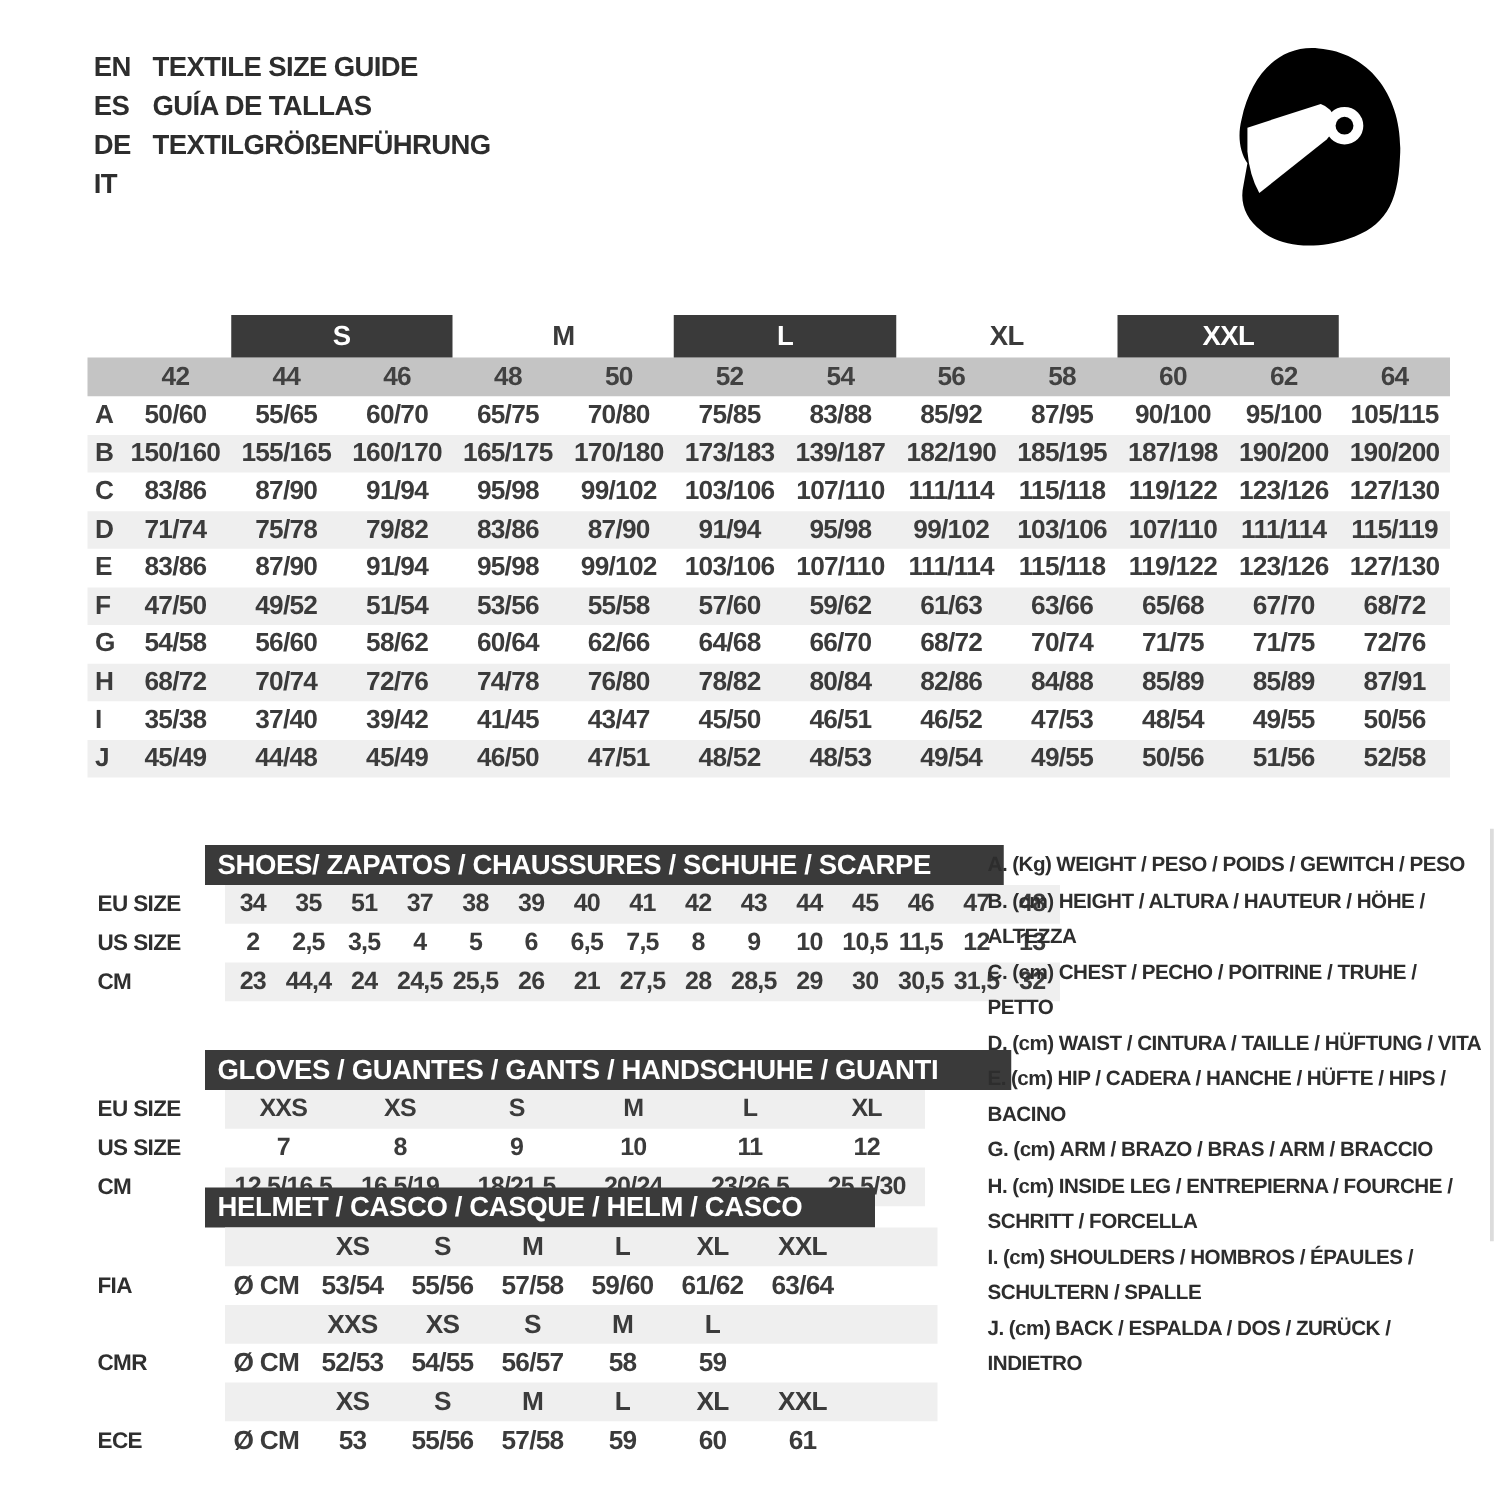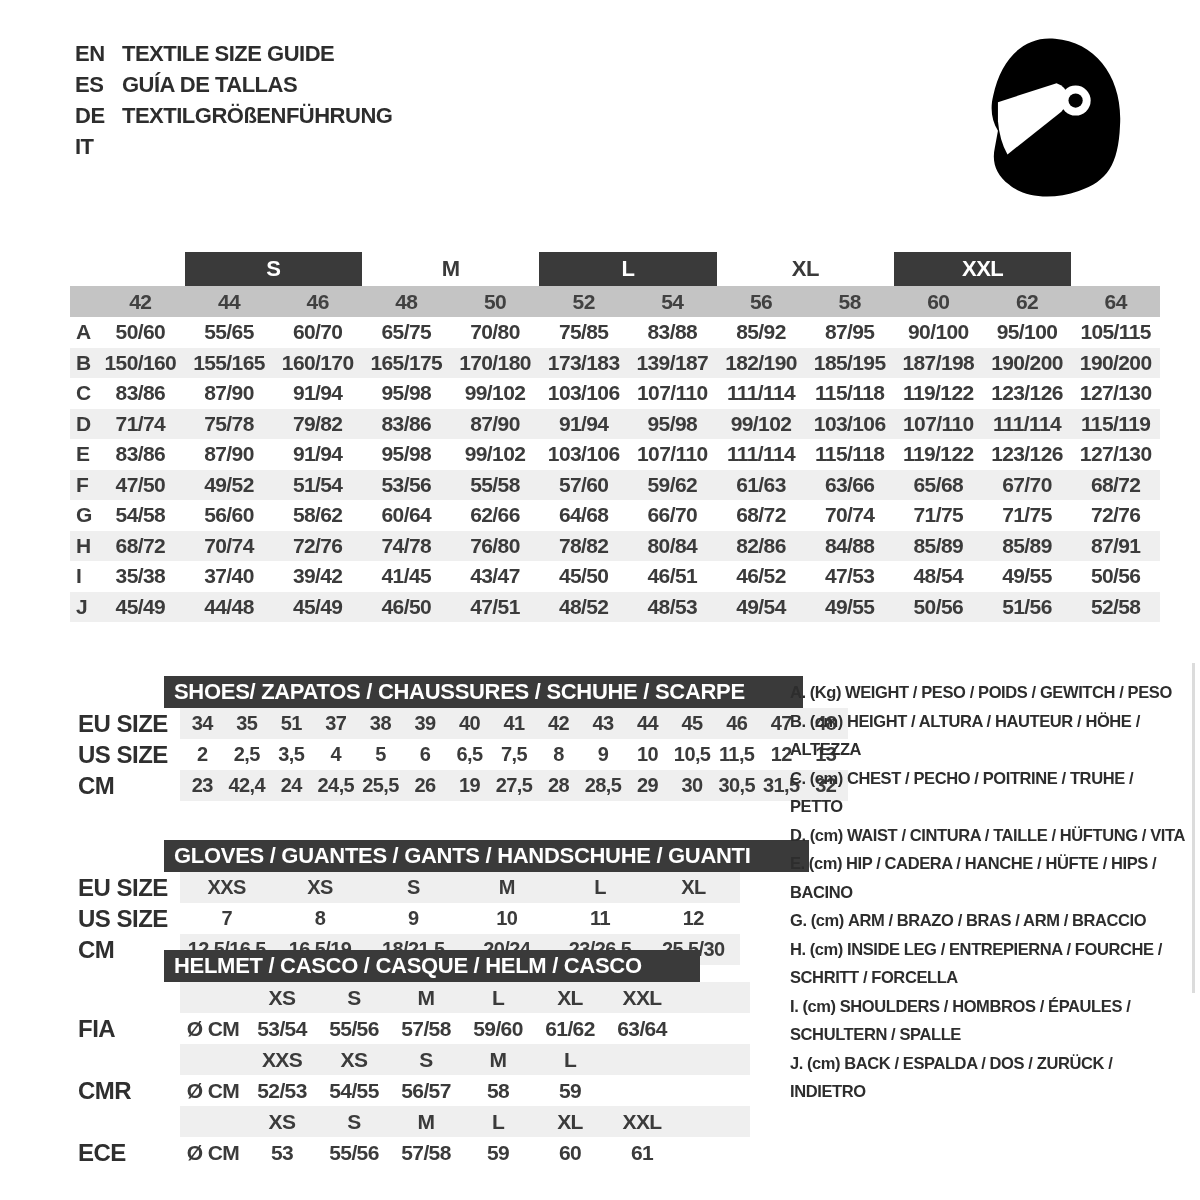--- a/index.html
+++ b/index.html
@@ -39,21 +39,21 @@
   
   .ltable { left:70px; }
   .shoes  { top:676px; }
   .gloves { top:840px; }
   .helmet { top:950px; }
   .title-band { display:block; width:fit-content; margin-left:94px; background:var(--dark-band);
                 color:#ffffff; font-size:22px; letter-spacing:-0.3px; white-space:nowrap;
                 padding:3px 58px 3px 10px; height:32px; }
   .lrow { display:flex; height:31px; }
   .lrow-label { width:110px; display:flex; align-items:center; padding-left:8px;
-                font-size:24px; letter-spacing:-0.5px; color:#2f2f2f; }
+                font-size:18px; letter-spacing:-0.5px; color:#2f2f2f; }
   .lrow-values { display:grid; }
   .lrow-values.striped { background:var(--stripe); }
   .shoes-grid  { width:668px; grid-template-columns:repeat(15,1fr); }
   .gloves-grid { width:560px; grid-template-columns:repeat(6,1fr); }
   .helmet-grid { width:570px; grid-template-columns:66px repeat(6,72px); }
   .shoes-grid .vcell, .gloves-grid .vcell { font-size:20px; }
 
   
   .legend { left:790px; top:678px; width:402px; font-size:16.5px; letter-spacing:-0.4px;
             line-height:28.5px; color:#2d2d2d; }
@@ -309,26 +309,26 @@
           <div class="vcell">10,5</div>
           <div class="vcell">11,5</div>
           <div class="vcell">12</div>
           <div class="vcell">13</div>
         </div>
       </div>
       <div class="lrow">
         <div class="lrow-label">CM</div>
         <div class="lrow-values shoes-grid striped">
           <div class="vcell">23</div>
-          <div class="vcell">42,4</div>
+          <div class="vcell">44,4</div>
           <div class="vcell">24</div>
           <div class="vcell">24,5</div>
           <div class="vcell">25,5</div>
           <div class="vcell">26</div>
-          <div class="vcell">19</div>
+          <div class="vcell">21</div>
           <div class="vcell">27,5</div>
           <div class="vcell">28</div>
           <div class="vcell">28,5</div>
           <div class="vcell">29</div>
           <div class="vcell">30</div>
           <div class="vcell">30,5</div>
           <div class="vcell">31,5</div>
           <div class="vcell">32</div>
         </div>
       </div>

